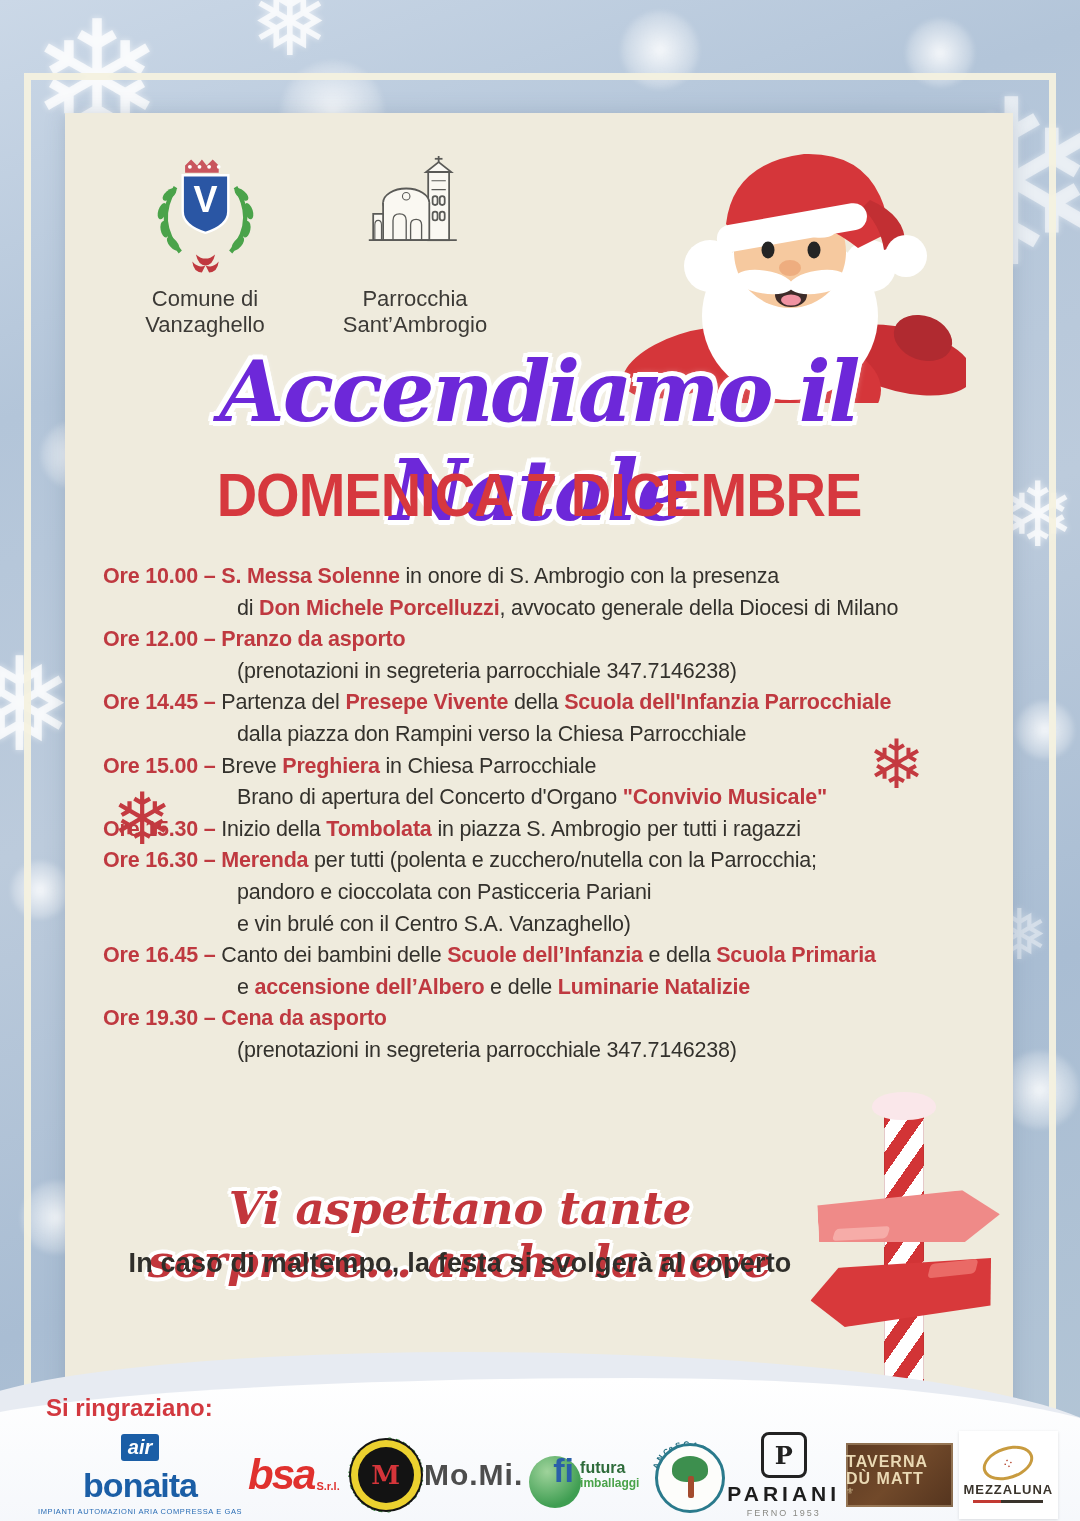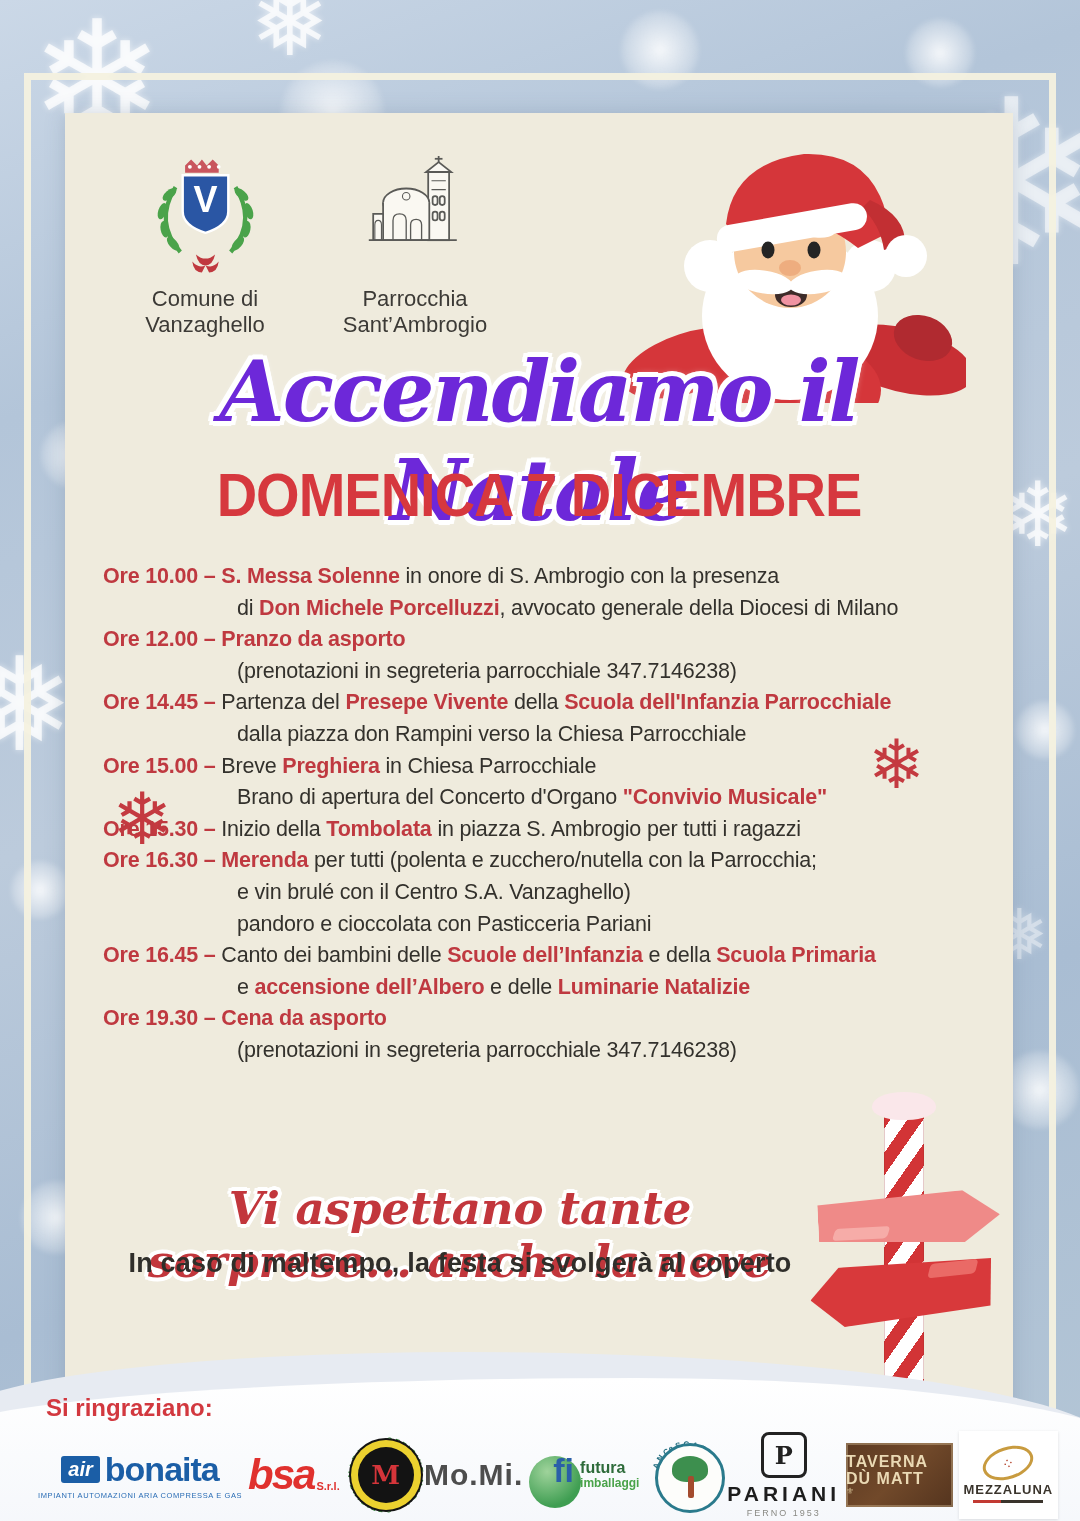--- a/index.html
+++ b/index.html
@@ -58,21 +58,21 @@
     clip-path:polygon(17% 2%,100% 12%,97% 88%,17% 98%,0 50%);transform:rotate(-6deg);}
   .arrowL:after{content:"";position:absolute;right:8%;top:12%;width:26%;height:22%;background:#ea6a66;border-radius:4px;transform:skewX(-20deg);}
   
   .snow1{position:absolute;left:-40px;top:1352px;width:1160px;height:200px;background:#e7ebf2;border-radius:48% 62% 0 0/70px 110px;z-index:7;}
   .snow2{position:absolute;left:-60px;top:1378px;width:1220px;height:200px;background:linear-gradient(180deg,#ffffff 0%,#f2f5fa 100%);border-radius:60% 45% 0 0/60px 90px;z-index:8;}
   
   .thanks{position:absolute;left:46px;top:1394px;z-index:9;font-size:24px;font-weight:800;color:#d2383f;}
   .sponsors{position:absolute;left:38px;top:1430px;width:1020px;height:90px;z-index:9;display:flex;align-items:center;justify-content:space-between;gap:6px;}
   .logo{display:flex;flex-direction:column;align-items:center;justify-content:center;}
   
-  .ab-row{display:flex;align-items:center;gap:5px;}
+  .ab-row{display:flex;align-items:center;gap:5px;flex-direction:column;}
   .ab-air{background:#1b5ea6;color:#fff;font-weight:800;font-style:italic;font-size:20px;padding:2px 7px;border-radius:3px;}
   .ab-bon{color:#1b5ea6;font-weight:800;font-size:34px;letter-spacing:-1px;}
   .ab-tag{font-size:7.5px;color:#2a6db5;letter-spacing:.6px;margin-top:2px;white-space:nowrap;}
   
   .bsa-row{display:flex;align-items:flex-end;}
   .bsa-name{color:#e0312e;font-weight:900;font-style:italic;font-size:42px;letter-spacing:-2px;line-height:.8;}
   .bsa-suf{color:#e0312e;font-size:11px;font-weight:700;margin-left:2px;}
   
   .mara{position:relative;width:80px;height:80px;}
   .mara-ring{position:absolute;left:12px;top:12px;width:56px;height:56px;border-radius:50%;background:#131313;box-shadow:0 0 0 7px #ecd12f,0 0 0 9px #131313;display:flex;align-items:center;justify-content:center;}
@@ -208,22 +208,22 @@
     <div class="sline"><span class="red">Ore 10.00 – S. Messa Solenne</span><span class="dark"> in onore di S. Ambrogio con la presenza</span></div>
     <div class="sline ind"><span class="dark">di </span><span class="red">Don Michele Porcelluzzi</span><span class="dark">, avvocato generale della Diocesi di Milano</span></div>
     <div class="sline"><span class="red">Ore 12.00 – Pranzo da asporto</span></div>
     <div class="sline ind"><span class="dark">(prenotazioni in segreteria parrocchiale 347.7146238)</span></div>
     <div class="sline"><span class="red">Ore 14.45 – </span><span class="dark">Partenza del </span><span class="red">Presepe Vivente</span><span class="dark"> della </span><span class="red">Scuola dell'Infanzia Parrocchiale</span></div>
     <div class="sline ind"><span class="dark">dalla piazza don Rampini verso la Chiesa Parrocchiale</span></div>
     <div class="sline"><span class="red">Ore 15.00 – </span><span class="dark">Breve </span><span class="red">Preghiera</span><span class="dark"> in Chiesa Parrocchiale</span></div>
     <div class="sline ind"><span class="dark">Brano di apertura del Concerto d'Organo </span><span class="red">"Convivio Musicale"</span></div>
     <div class="sline"><span class="red">Ore 15.30 – </span><span class="dark">Inizio della </span><span class="red">Tombolata</span><span class="dark"> in piazza S. Ambrogio per tutti i ragazzi</span></div>
     <div class="sline"><span class="red">Ore 16.30 – Merenda</span><span class="dark"> per tutti (polenta e zucchero/nutella con la Parrocchia;</span></div>
+    <div class="sline ind"><span class="dark">pandoro e cioccolata con Pasticceria Pariani</span></div>
     <div class="sline ind"><span class="dark">e vin brulé con il Centro S.A. Vanzaghello)</span></div>
-    <div class="sline ind"><span class="dark">pandoro e cioccolata con Pasticceria Pariani</span></div>
     <div class="sline"><span class="red">Ore 16.45 – </span><span class="dark">Canto dei bambini delle </span><span class="red">Scuole dell’Infanzia</span><span class="dark"> e della </span><span class="red">Scuola Primaria</span></div>
     <div class="sline ind"><span class="dark">e </span><span class="red">accensione dell’Albero</span><span class="dark"> e delle </span><span class="red">Luminarie Natalizie</span></div>
     <div class="sline"><span class="red">Ore 19.30 – Cena da asporto</span></div>
     <div class="sline ind"><span class="dark">(prenotazioni in segreteria parrocchiale 347.7146238)</span></div>
   </div>
 <span class="rflake" style="left:112px;top:783px;font-size:72px;">❄</span>
 <span class="rflake" style="left:868px;top:730px;font-size:68px;">❄</span>
 
 <div class="tagline">Vi aspettano tante sorprese... anche la neve</div>
 <div class="note">In caso di maltempo, la festa si svolgerà al coperto</div>

